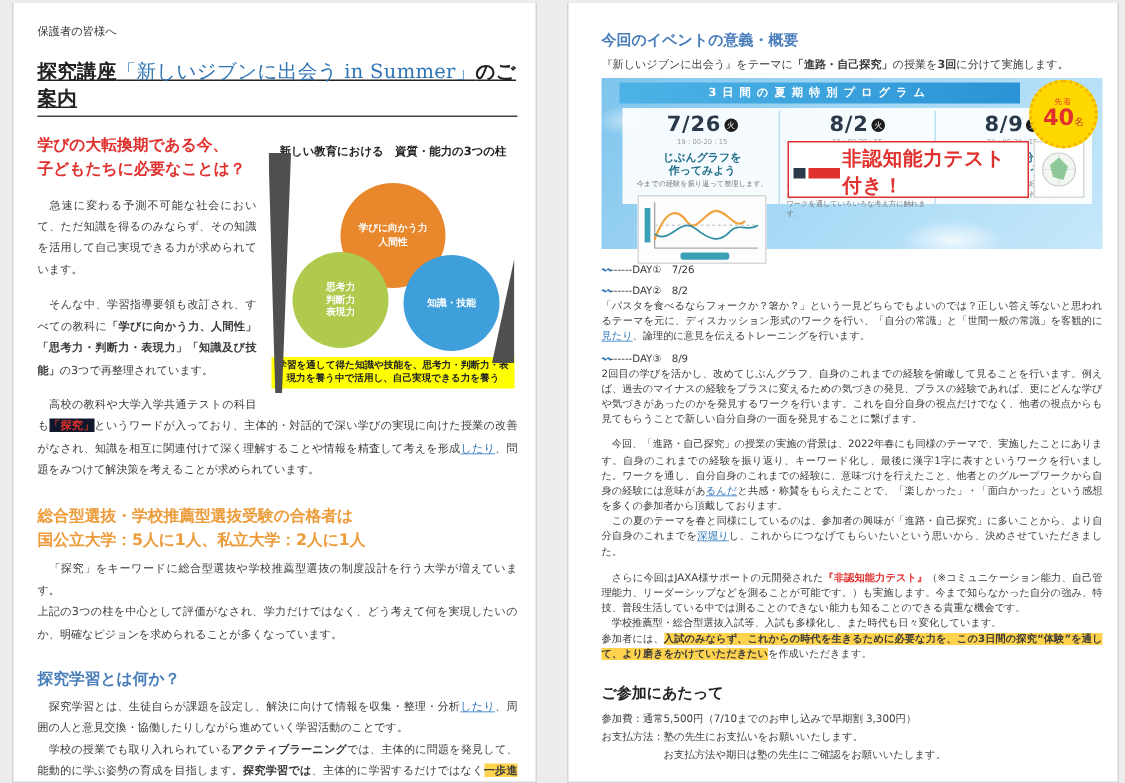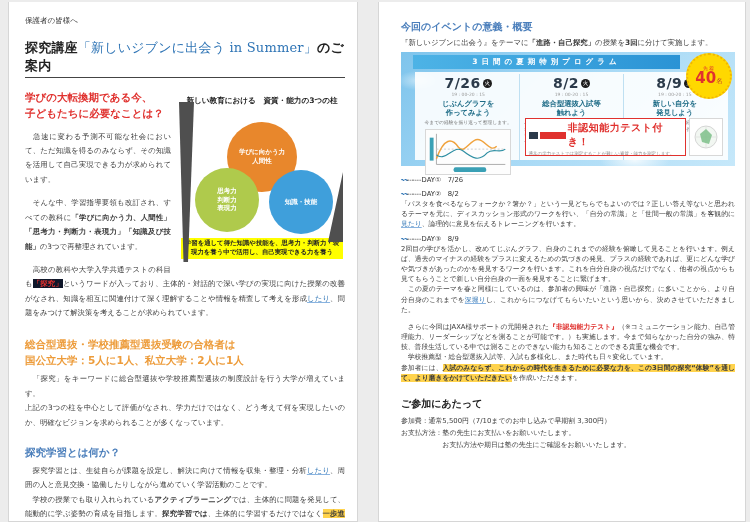--- a/index.html
+++ b/index.html
@@ -20,20 +20,21 @@
   #right-page { left:378px; width:368px; padding:14px 10px 10px 22px; }
 
   
   .salutation { font-size:7.5px; color:#333; }
   .doc-title {
     margin:13px 0 10px;
     font-family:"DejaVu Serif","Liberation Serif",serif;
     font-size:13px; font-weight:bold; color:#222;
     display:inline-block; border-bottom:1.2px solid #444; padding-bottom:2px;
     letter-spacing:0.2px;
+    text-decoration:underline;
   }
   .doc-title .t-blue { color:#2e74b5; font-weight:normal; }
   .h-red    { color:#e0312e; font-size:10.5px; font-weight:bold; line-height:1.5; margin:2px 0 8px; }
   .h-orange { color:#ed9c3b; font-size:10.5px; font-weight:bold; line-height:1.5; margin:16px 0 4px; }
   .h-blue   { color:#4a7ebb; font-size:10.5px; font-weight:bold; margin:16px 0 4px; }
   .lp-text  { font-size:7.4px; line-height:1.95; margin:0 0 9px; text-align:justify; }
   .b   { font-weight:bold; }
   .red { color:#e0312e; }
   .hl-gold { background:#ffd34d; font-weight:bold; }
   .hl-yel  { background:#0f172a; }
@@ -86,21 +87,21 @@
   .capacity-badge {
     position:absolute; top:1px; right:3px; width:46px; height:46px;
     background:#ffd800; border:2px dotted #f2b600; border-radius:50%;
     display:flex; flex-direction:column; align-items:center; justify-content:center;
     z-index:5; line-height:1;
   }
   .capacity-badge .cb-top { color:#e0312e; font-size:5px; letter-spacing:1px; }
   .capacity-badge .cb-num { color:#e0312e; font-size:15px; font-weight:bold; }
   .capacity-badge .cb-num small { font-size:6.5px; font-weight:normal; color:#c0392b; }
   .banner-body {
-    position:relative; background:rgba(255,255,255,.9); height:88px;
+    position:relative; background:rgba(255,255,255,.9); height:64px;
     margin:0 2px 0 6px; display:flex; padding:2px 2px 0;
   }
   .bcol { flex:1; padding:1px 4px 0; text-align:center; }
   .bcol + .bcol { border-left:1px solid #bfe0f2; }
   .bdate-row { display:flex; align-items:center; justify-content:center; gap:2px; }
   .bdate { font-size:14px; font-weight:bold; color:#2b3a4a; letter-spacing:0.5px; }
   .bdow  { width:9px; height:9px; border-radius:50%; background:#1c1c1c; color:#fff;
            font-size:5.5px; display:inline-flex; align-items:center; justify-content:center; }
   .btime { font-size:4.5px; color:#999; margin:1px 0 2px; }
   .btitle { font-size:7.3px; font-weight:bold; color:#1d6b86; line-height:1.3; margin-bottom:2px; }
@@ -109,21 +110,21 @@
   .jibun-graph { display:block; margin:2px auto 0; background:#fdfdfd; border:1px solid #d8d8d8; }
   .feature-row {
     position:absolute; left:35%; right:5px; bottom:4px; height:38px;
     display:flex; gap:3px; z-index:4;
   }
   .feature-box { flex:1; background:#fff; border:1.2px solid #e0312e; padding:2px 3px; overflow:hidden; }
   .fb-line1 { display:flex; align-items:center; gap:2px; }
   .chip { display:inline-block; height:7px; }
   .chip-dark { width:10px; background:#2b3a4a; }
   .chip-red  { width:26px; background:#e0312e; }
-  .fb-title { color:#e0312e; font-weight:bold; font-size:10px; letter-spacing:0.5px; }
+  .fb-title { color:#e0312e; font-weight:bold; font-size:13px; letter-spacing:0.5px; }
   .fb-desc { font-size:4.5px; color:#888; margin-top:2px; line-height:1.4; }
   .mini-card { width:34px; background:#fff; border:1px solid #d8d8d8; display:flex;
                align-items:center; justify-content:center; }
 
   .day-label { font-size:6.8px; color:#333; margin-top:3px; }
   .wavy { color:#2e74b5; letter-spacing:-1px; }
 
   .rp-sub-h { font-size:10px; font-weight:bold; color:#222; margin:14px 0 4px; }
   .fee-block { font-size:6.9px; line-height:1.75; }
 </style>
@@ -268,20 +269,21 @@
     <div class="day-label"><span class="wavy">〰</span><span>------DAY①　7/26</span></div>
 
     <div class="day-label"><span class="wavy">〰</span><span>------DAY②　8/2</span></div>
     <p class="rp-text"><span>「パスタを食べるならフォークか？箸か？」という一見どちらでもよいのでは？正しい答え等ないと思われるテーマを元に、ディスカッション形式のワークを行い、「自分の常識」と「世間一般の常識」を客観的に</span><span class="lnk">見たり</span><span>、論理的に意見を伝えるトレーニングを行います。</span></p>
 
     <div class="day-label"><span class="wavy">〰</span><span>------DAY③　8/9</span></div>
     <p class="rp-text">2回目の学びを活かし、改めてじぶんグラフ、自身のこれまでの経験を俯瞰して見ることを行います。例えば、過去のマイナスの経験をプラスに変えるための気づきの発見、プラスの経験であれば、更にどんな学びや気づきがあったのかを発見するワークを行います。これを自分自身の視点だけでなく、他者の視点からも見てもらうことで新しい自分自身の一面を発見することに繋げます。</p>
   </div>
 
   <div>
+    <p class="rp-text rp-gap"><span>　今回、「進路・自己探究」の授業の実施の背景は、2022年春にも同様のテーマで、実施したことにあります。自身のこれまでの経験を振り返り、キーワード化し、最後に漢字1字に表すというワークを行いました。ワークを通し、自分自身のこれまでの経験に、意味づけを行えたこと、他者とのグループワークから自身の経験には意味があ</span><span class="lnk">るんだ</span><span>と共感・称賛をもらえたことで、「楽しかった」・「面白かった」という感想を多くの参加者から頂戴しております。</span></p>
     <p class="rp-text"><span>　この夏のテーマを春と同様にしているのは、参加者の興味が「進路・自己探究」に多いことから、より自分自身のこれまでを</span><span class="lnk">深堀り</span><span>し、これからにつなげてもらいたいという思いから、決めさせていただきました。</span></p>
   </div>
 
   <div>
     <p class="rp-text rp-gap"><span>　さらに今回はJAXA様サポートの元開発された</span><span class="red b">『非認知能力テスト』</span><span>（※コミュニケーション能力、自己管理能力、リーダーシップなどを測ることが可能です。）も実施します。今まで知らなかった自分の強み、特技、普段生活している中では測ることのできない能力も知ることのできる貴重な機会です。</span></p>
     <p class="rp-text">　学校推薦型・総合型選抜入試等、入試も多様化し、また時代も日々変化しています。</p>
     <p class="rp-text"><span>参加者には、</span><span class="hl-gold">入試のみならず、これからの時代を生きるために必要な力を、この3日間の探究“体験”を通して、より磨きをかけていただきたい</span><span>を作成いただきます。</span></p>
   </div>
 
   <div>

